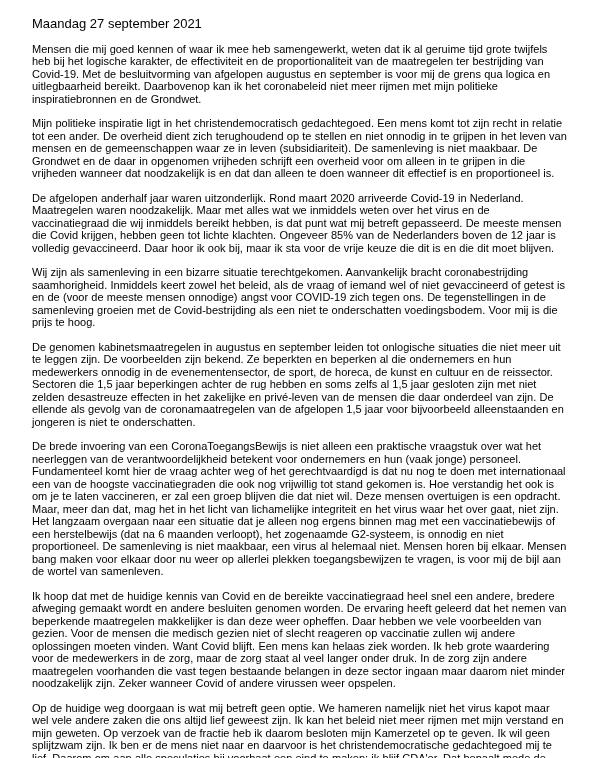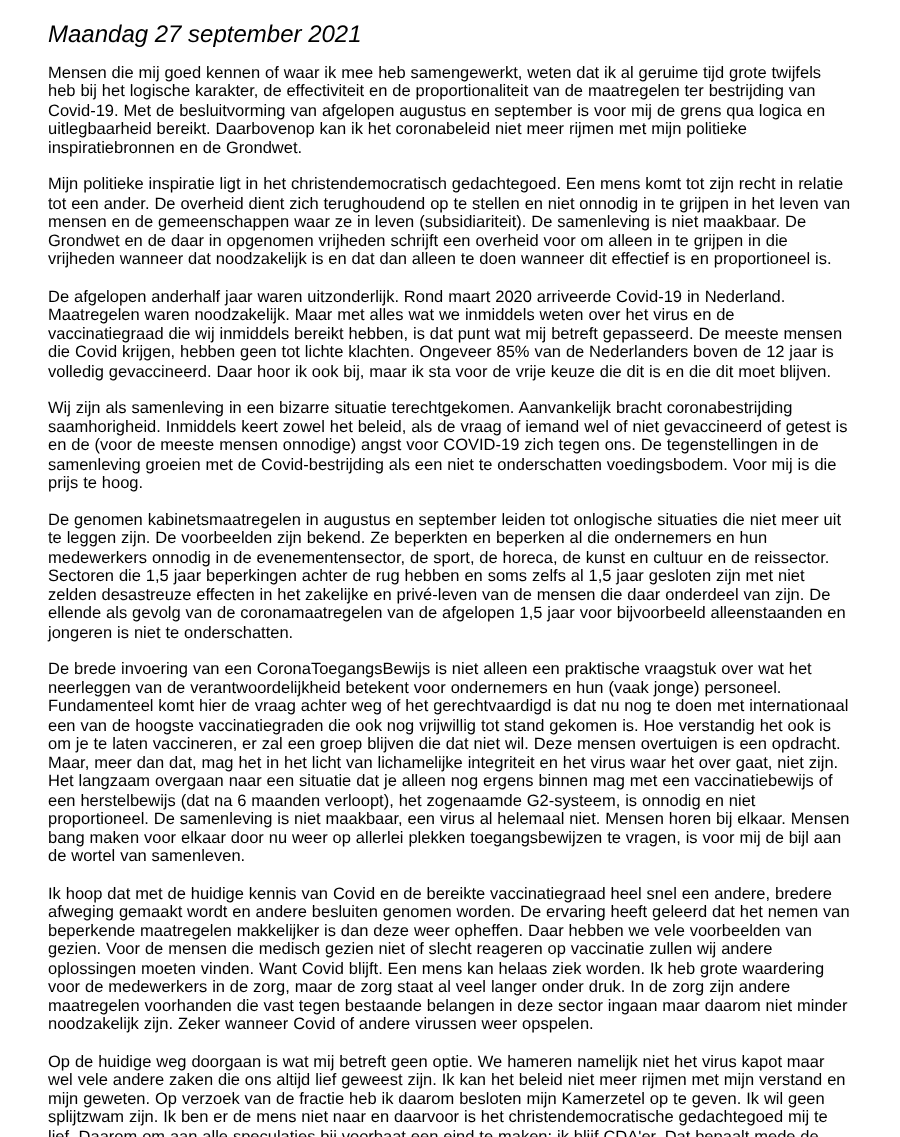--- a/index.html
+++ b/index.html
@@ -16,25 +16,24 @@
     color: #000000;
   }
   .page {
     box-sizing: border-box;
     width: 600px;
     min-height: 758px;
     background: #ffffff;
     padding: 18px 28px 10px 32px;
   }
   .date {
-    font-size: 16px;
+    font-size: 13px;
     line-height: 12.5px;
     margin: 0 0 12px 0;
     white-space: nowrap;
-    font-style: italic;
   }
   .page p {
     font-size: 11px;
     line-height: 12.5px;
     margin: 0 4px 12px 0;
     text-align: left;
     word-spacing: 0.2px;
   }
 </style>
 </head>

